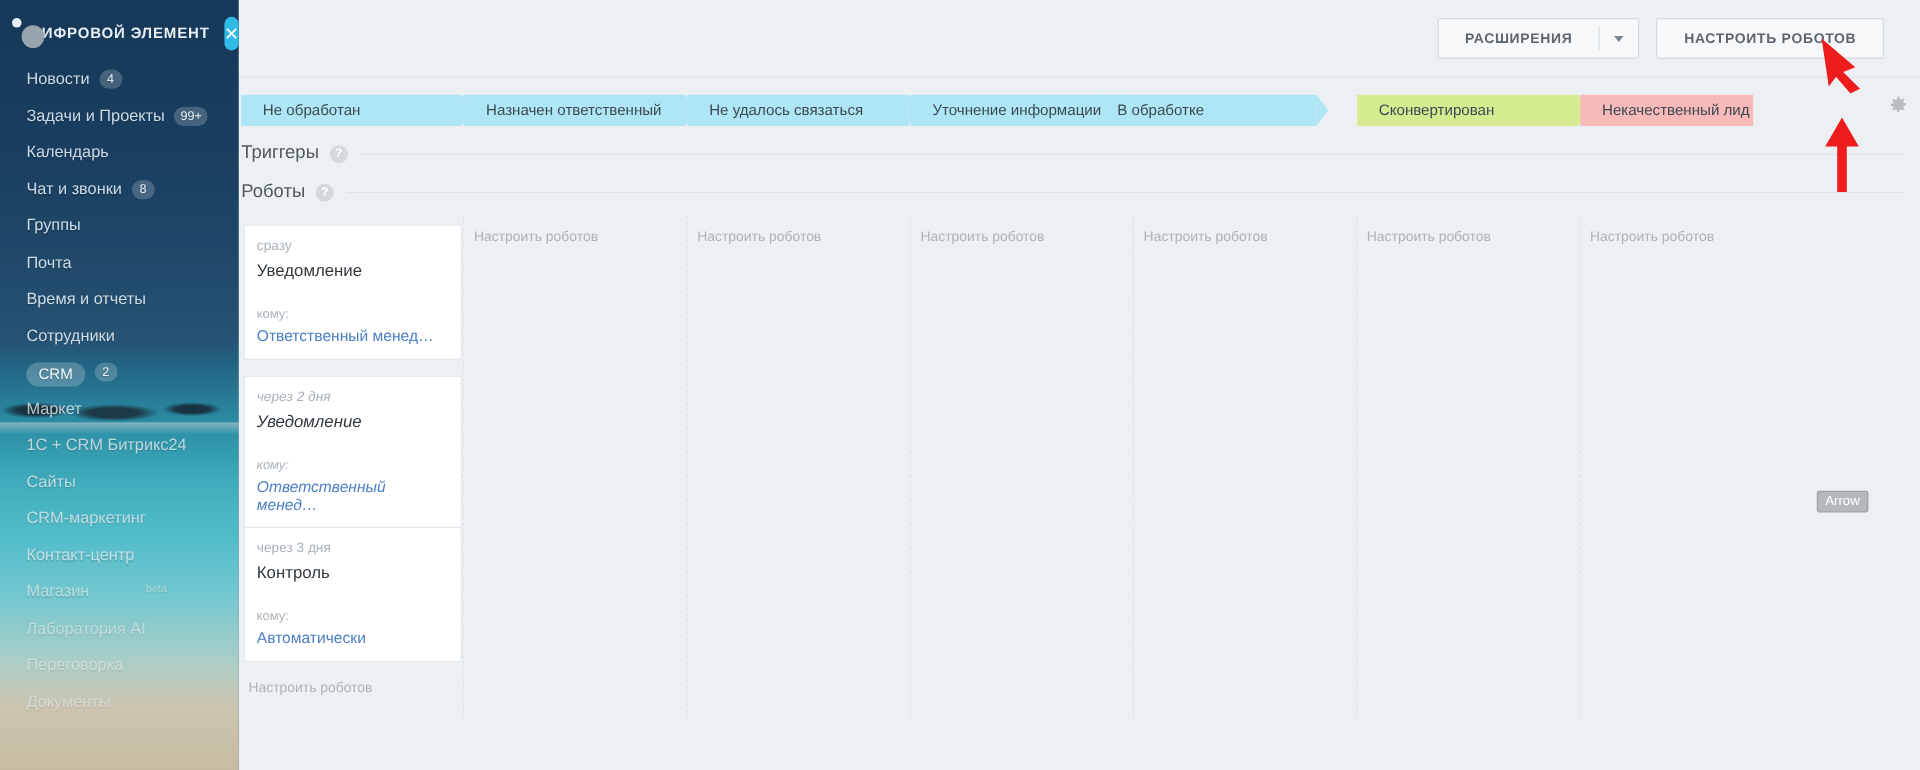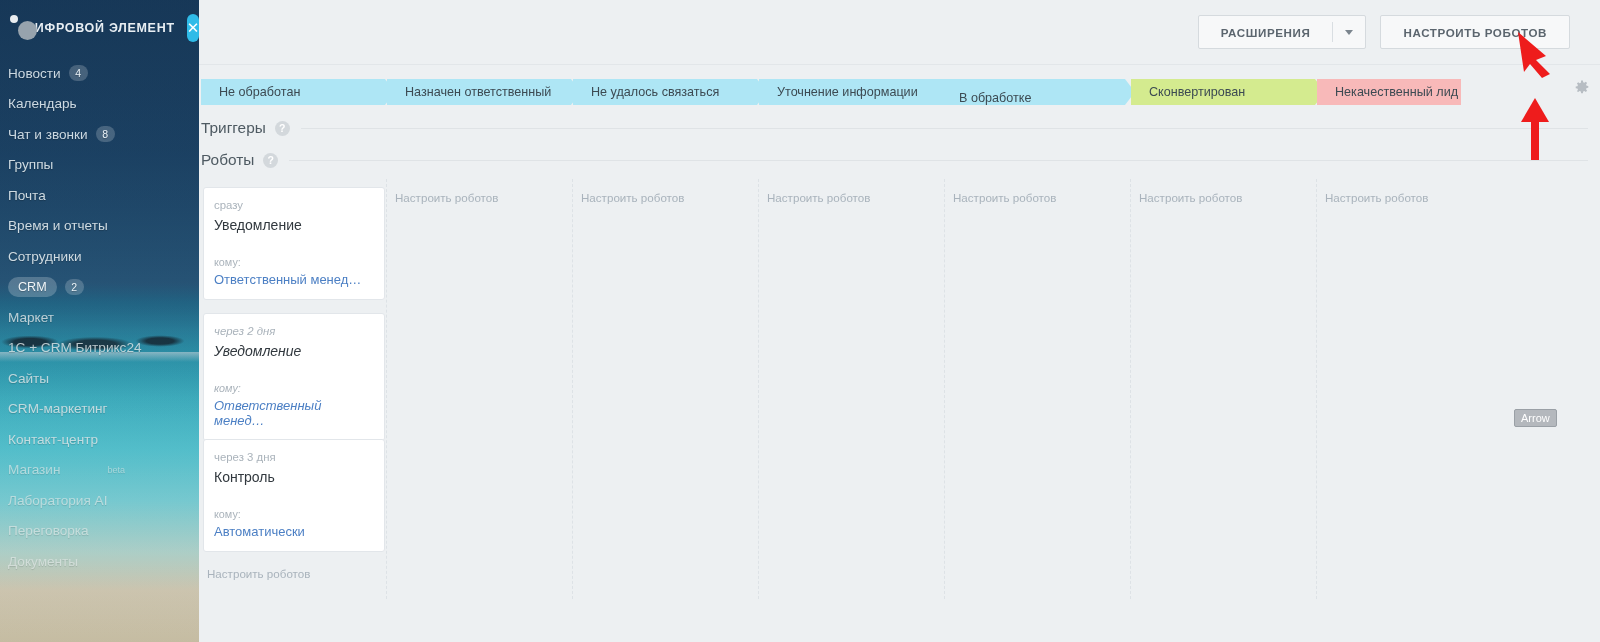--- a/index.html
+++ b/index.html
@@ -70,21 +70,21 @@
   .logo-mark .small { position:absolute; right:0px; top:0px; width:8px; height:8px; border-radius:50%; background:#e9edf1; }
   .logo-text { color:#e8eef3; font-size:12.5px; letter-spacing:.7px; font-weight:700; white-space:nowrap; }
   .close-pill {
     width: 40px; height: 28px; border-radius: 14px; background:#2fbbe8;
     margin-left: 12px; display:flex; align-items:center; justify-content:center;
     color:#fff; font-size:15px; cursor:pointer;
   }
 
   .sb-menu { position: relative; z-index: 4; padding-top: 2px; }
   .sb-item {
-    height: 30.5px; display:flex; align-items:center; padding-left: 8px;
+    height: 30.5px; display:flex; align-items:flex-start; padding-left: 22px;
     color: #ccd9e2; font-size: 13.6px; white-space: nowrap; cursor: pointer;
     text-shadow: 0 1px 1px rgba(0,0,0,.22);
   }
   .sb-item.faded { color: #cfdbe2; }
   .sb-item.dim { color:#dbe4e6; opacity:.82; }
   .sb-item.dimmer { color:#e3e9e8; opacity:.62;gap:46px; }
   .sb-label-pill {
     background: rgba(255,255,255,.22); padding: 3px 10px; border-radius: 11px;
     color:#f0f5f8; font-size:12.6px;
   }
@@ -212,20 +212,24 @@
       <div class="logo-text">ЦИФРОВОЙ ЭЛЕМЕНТ</div>
       <div class="close-pill">✕</div>
     </div>
 
     <nav class="sb-menu">
       <div class="sb-item">
         <span>Новости</span>
         <span class="sb-badge">4</span>
       </div>
       <div class="sb-item">
+        <span>Задачи и Проекты</span>
+        <span class="sb-badge">99+</span>
+      </div>
+      <div class="sb-item">
         <span>Календарь</span>
       </div>
       <div class="sb-item">
         <span>Чат и звонки</span>
         <span class="sb-badge">8</span>
       </div>
       <div class="sb-item faded">
         <span>Группы</span>
       </div>
       <div class="sb-item faded">
@@ -308,21 +312,21 @@
         </div>
         <span class="txt">Уточнение информации</span>
       </div>
       <div class="stage" style="left:372px; width:194px;">
         <div class="body">
           <div class="rect" style="background:#aee6f5"></div>
           <div class="tip" style="border-left:10px solid #aee6f5"></div>
         </div>
         <span class="txt">Не удалось связаться</span>
       </div>
-      <div class="stage" style="left:740px; width:194px;align-items:flex-end;">
+      <div class="stage" style="left:712px; width:194px;">
         <div class="body">
           <div class="rect" style="background:#aee6f5"></div>
           <div class="tip" style="border-left:10px solid #aee6f5"></div>
         </div>
         <span class="txt">В обработке</span>
       </div>
       <div class="stage" style="left:930px; width:194px;">
         <div class="body">
           <div class="rect" style="background:#d4eb8f"></div>
           <div class="tip" style="border-left:10px solid #d4eb8f"></div>

